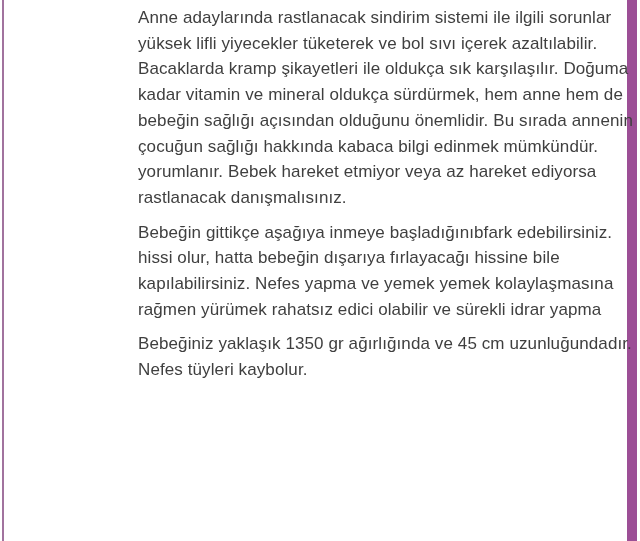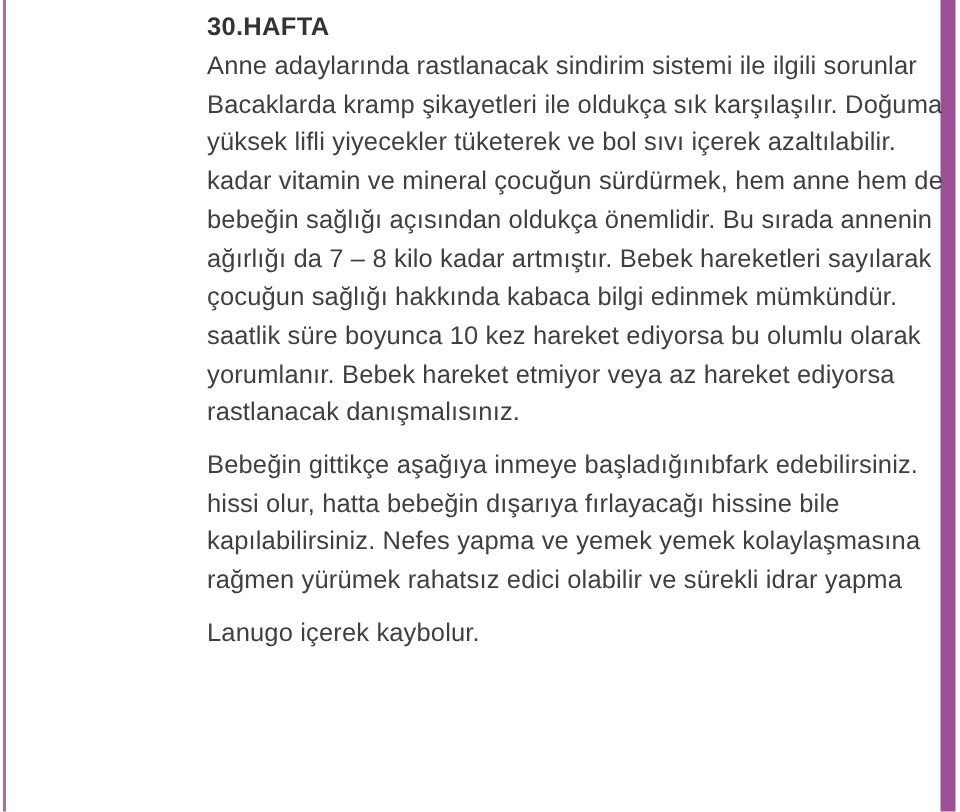--- a/index.html
+++ b/index.html
@@ -58,38 +58,36 @@
     letter-spacing: 0.1px;
   }
 </style>
 </head>
 <body>
 
 <div class="left-accent-line"></div>
 <div class="right-accent-bar"></div>
 
 <div class="content">
-  <div class="week-title">30.HAFTA</div>
 
   <div class="para">
     <div class="line">Anne adaylarında rastlanacak sindirim sistemi ile ilgili sorunlar</div>
+    <div class="line">yüksek lifli yiyecekler tüketerek ve bol sıvı içerek azaltılabilir.</div>
     <div class="line">Bacaklarda kramp şikayetleri ile oldukça sık karşılaşılır. Doğuma</div>
-    <div class="line">yüksek lifli yiyecekler tüketerek ve bol sıvı içerek azaltılabilir.</div>
-    <div class="line">kadar vitamin ve mineral çocuğun sürdürmek, hem anne hem de</div>
-    <div class="line">bebeğin sağlığı açısından oldukça önemlidir. Bu sırada annenin</div>
-    <div class="line">ağırlığı da 7 – 8 kilo kadar artmıştır. Bebek hareketleri sayılarak</div>
+    <div class="line">kadar vitamin ve mineral oldukça sürdürmek, hem anne hem de</div>
+    <div class="line">bebeğin sağlığı açısından olduğunu önemlidir. Bu sırada annenin</div>
     <div class="line">çocuğun sağlığı hakkında kabaca bilgi edinmek mümkündür.</div>
-    <div class="line">saatlik süre boyunca 10 kez hareket ediyorsa bu olumlu olarak</div>
     <div class="line">yorumlanır. Bebek hareket etmiyor veya az hareket ediyorsa</div>
     <div class="line">rastlanacak danışmalısınız.</div>
   </div>
 
   <div class="para">
     <div class="line">Bebeğin gittikçe aşağıya inmeye başladığınıbfark edebilirsiniz.</div>
     <div class="line">hissi olur, hatta bebeğin dışarıya fırlayacağı hissine bile</div>
     <div class="line">kapılabilirsiniz. Nefes yapma ve yemek yemek kolaylaşmasına</div>
     <div class="line">rağmen yürümek rahatsız edici olabilir ve sürekli idrar yapma</div>
   </div>
 
   <div class="para">
-    <div class="line">Lanugo içerek kaybolur.</div>
+    <div class="line">Bebeğiniz yaklaşık 1350 gr ağırlığında ve 45 cm uzunluğundadır.</div>
+    <div class="line">Nefes tüyleri kaybolur.</div>
   </div>
 </div>
 
 </body></html>

